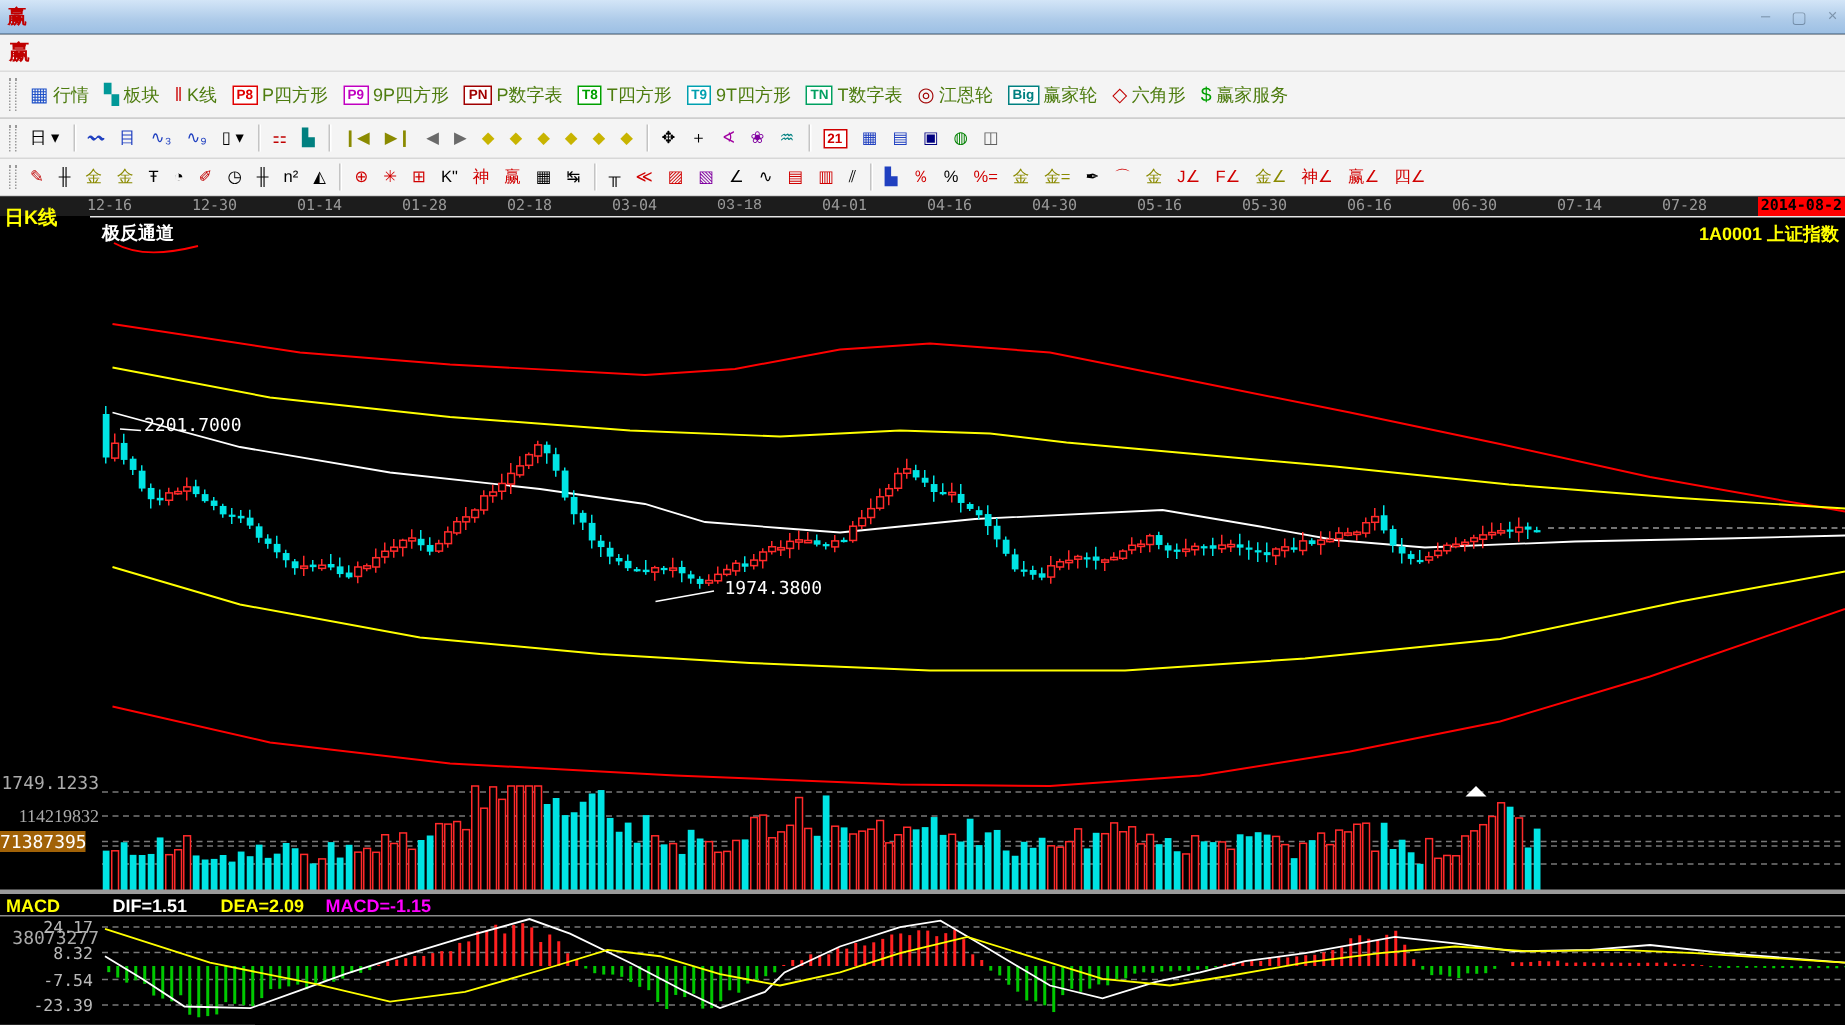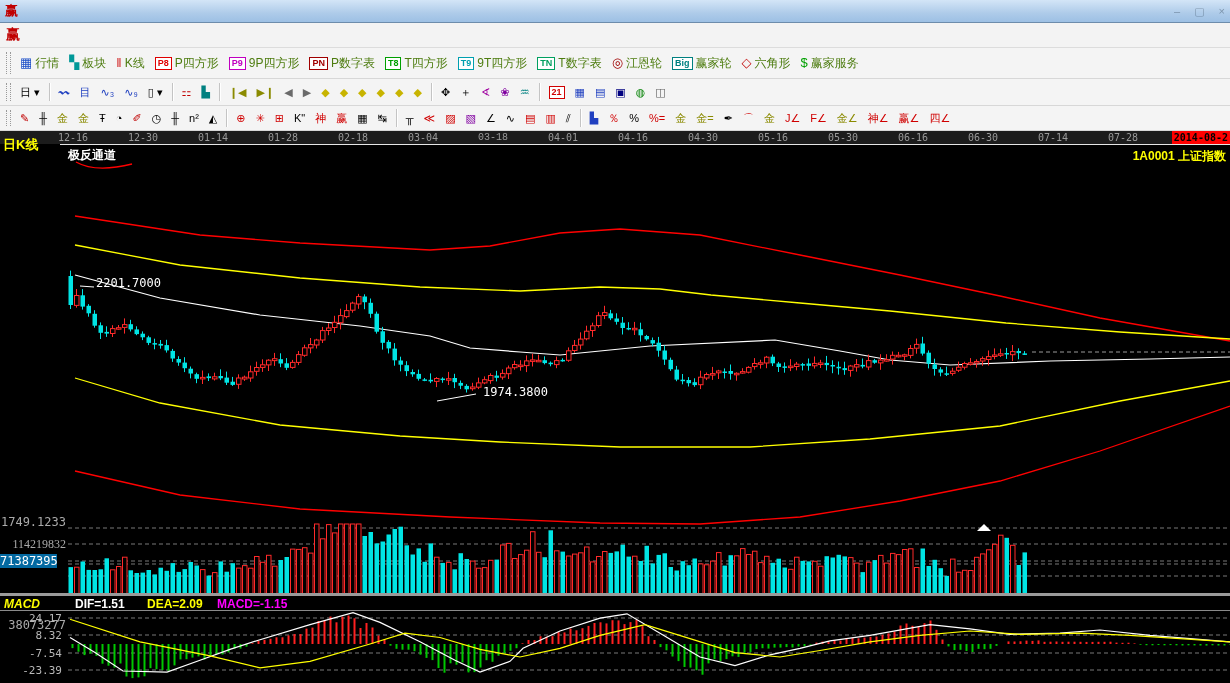--- a/index.html
+++ b/index.html
@@ -33,21 +33,21 @@
   .dateline{left:60px;top:13px;width:1170px;height:1px;background:#e6e6e6;}
   .datelab{position:absolute;top:1px;width:44px;text-align:center;color:#9a9a9a;font-size:10px;
            font-family:"DejaVu Sans Mono",monospace;}
   .curdate{top:0;right:0;height:13px;background:#ff0000;color:#000;font-weight:bold;font-size:10px;
            font-family:"DejaVu Sans Mono",monospace;padding:0 2px;line-height:13px;}
   .period{left:3px;top:5px;color:#ffff00;font-weight:bold;font-size:13px;}
   .chead{left:68px;top:16px;display:flex;gap:24px;font-weight:bold;font-size:12px;}
   .symlab{right:4px;top:17px;color:#ffff00;font-weight:bold;font-size:12px;}
   .anno{color:#ffffff;font-size:12px;font-family:"DejaVu Sans Mono",monospace;}
   .vtick{left:0;width:66px;text-align:right;color:#aaaaaa;font-size:12px;font-family:"DejaVu Sans Mono",monospace;}
-  .vtick.hl{background:#0369a1;color:#ffffff;text-align:center;width:57px;}
+  .vtick.hl{background:#a16207;color:#ffffff;text-align:center;width:57px;}
   .vsep{left:0;top:462px;width:1230px;height:3px;background:#9a9a9a;}
   .mhead{top:466px;font-weight:bold;font-size:12px;}
   .mline{left:0;top:479px;width:1230px;height:1px;background:#8a8a8a;}
   .mtick{left:0;width:62px;text-align:right;color:#b8b8b8;font-size:11px;font-family:"DejaVu Sans Mono",monospace;}
 </style>
 </head>
 <body>
 
 <div class="app">
 
@@ -1083,21 +1083,21 @@
         <span class="ov anno" style="left: 483px; top: 254px;">1974.3800</span>
       </div>
     <div id="vticks">
         <span class="ov vtick" style="top: 384px;">1749.1233</span>
         <span class="ov vtick" style="top: 406px; font-family: Liberation Serif, serif;">114219832</span>
         <span class="ov vtick hl" style="top: 423px;">71387395</span>
         <span class="ov vtick" style="top: 439px; margin-top: 48px;">38073277</span>
       </div>
     <div class="ov vsep"></div>
     <div id="mhead">
-        <span class="ov mhead" style="color: rgb(255, 255, 0); left: 4px; font-style: italic;">MACD</span>
+        <span class="ov mhead" style="color: rgb(255, 255, 0); left: 4px;">MACD</span>
         <span class="ov mhead" style="color: rgb(255, 255, 255); left: 75px;">DIF=1.51</span>
         <span class="ov mhead" style="color: rgb(255, 255, 0); left: 147px;">DEA=2.09</span>
         <span class="ov mhead" style="color: rgb(255, 0, 255); left: 217px;">MACD=-1.15</span>
       </div>
     <div class="ov mline"></div>
     <div id="mticks">
         <span class="ov mtick" style="top: 481px;">24.17</span>
         <span class="ov mtick" style="top: 498px;">8.32</span>
         <span class="ov mtick" style="top: 516px;">-7.54</span>
         <span class="ov mtick" style="top: 533px;">-23.39</span>

